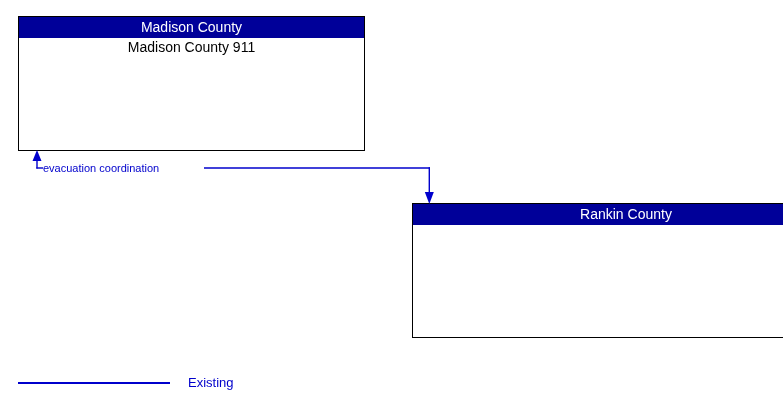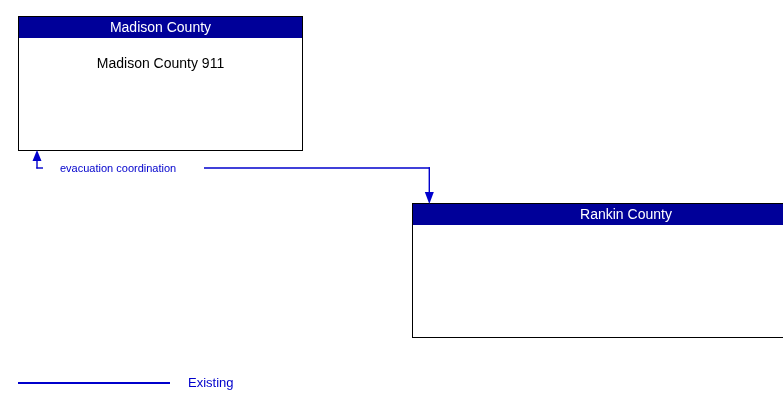--- a/index.html
+++ b/index.html
@@ -36,46 +36,46 @@
     text-align: center;
     white-space: nowrap;
     overflow: hidden;
     box-sizing: border-box;
   }
   .entity-body {
     color: #000000;
     font-size: 14px;
     line-height: 18px;
     text-align: center;
-    padding-top: 16px;
+    padding-top: 0;
     white-space: nowrap;
     overflow: hidden;
   }
 
-  #madison-box { left: 18px;  top: 16px;  width: 285px; height: 135px; }
+  #madison-box { left: 18px;  top: 16px;  width: 347px; height: 135px; }
   #rankin-box  { left: 412px; top: 203px; width: 428px; height: 135px; }
 
   
   .flow-svg {
     position: absolute;
     left: 0;
     top: 0;
     width: 783px;
     height: 412px;
     pointer-events: none;
   }
 
   .flow-label {
     position: absolute;
     color: #0000CC;
     font-size: 11px;
     line-height: 11px;
     white-space: nowrap;
   }
-  #evac-label { left: 60px; top: 163px; }
+  #evac-label { left: 43px; top: 163px; }
 
   
   #legend {
     position: absolute;
     left: 18px;
     top: 374px;
     width: 320px;
     height: 22px;
     text-align: right;
   }

